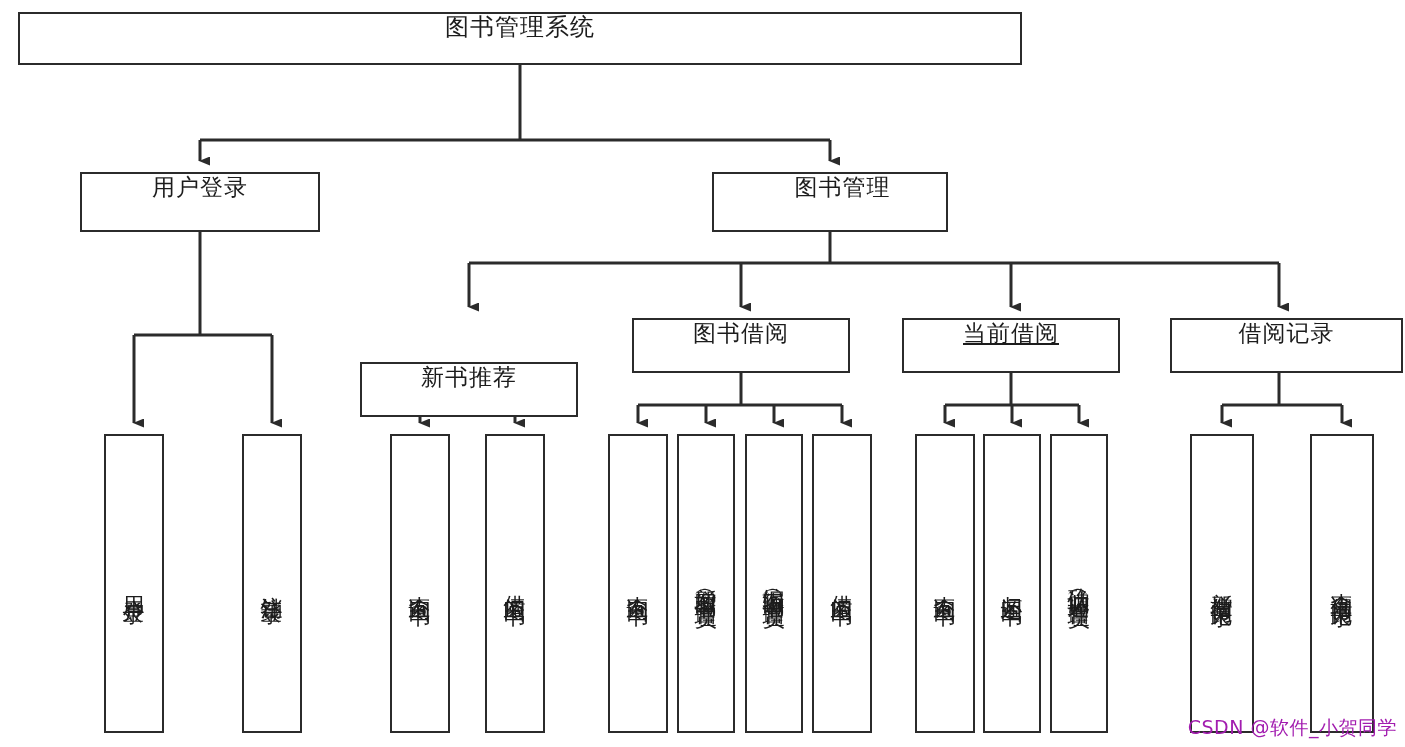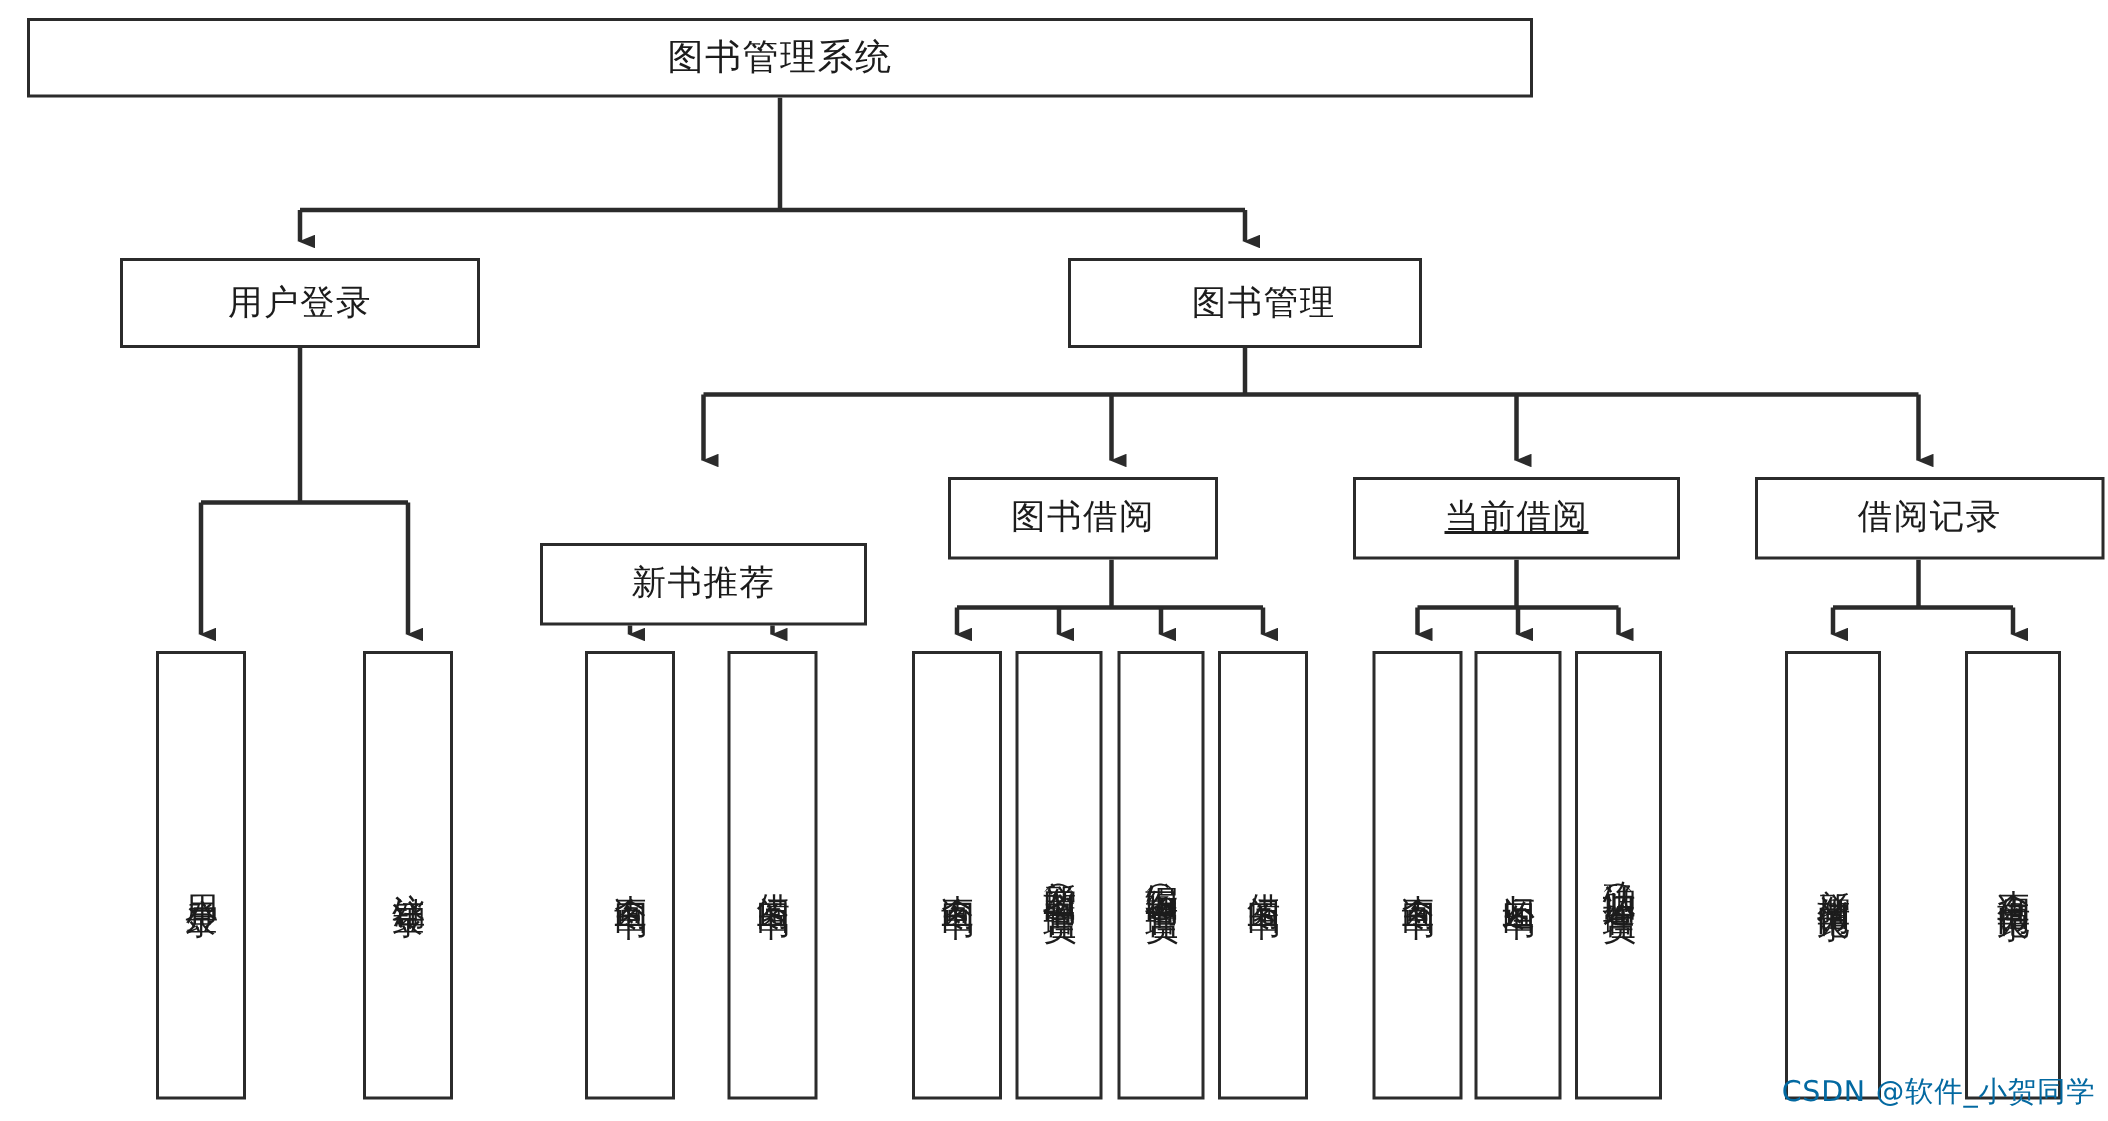--- a/index.html
+++ b/index.html
@@ -20,21 +20,20 @@
     top: 0;
     width: 1405px;
     height: 747px;
   }
   .node-box {
     position: absolute;
     box-sizing: border-box;
     border: 2px solid #2b2b2b;
     background: #ffffff;
     display: flex;
-    align-items: center;
     justify-content: center;
     color: #1c1c1c;
   }
   .node-box .node-label {
     text-align: center;
     line-height: 1.15;
     white-space: nowrap;
   }
   .node-box.horizontal .node-label {
     font-size: 23px;
@@ -65,21 +64,21 @@
     top: 0;
     width: 1405px;
     height: 747px;
     pointer-events: none;
   }
   #watermark {
     position: absolute;
     right: 8px;
     bottom: 6px;
     font-size: 19px;
-    color: #0369a1;
+    color: #a21caf;
     letter-spacing: 0.5px;
     white-space: nowrap;
     user-select: none;
   }
 </style>
 </head>
 <body>
 
 <div id="diagram-root">
   <svg id="connectors" viewBox="0 0 1405 747" width="1405" height="747" xmlns="http://www.w3.org/2000/svg">
@@ -131,21 +130,21 @@
       </div>
       <div class="node-box horizontal" style="left: 80px; top: 172px; width: 240px; height: 60px;">
         <span class="node-label">用户登录</span>
       </div>
       <div class="node-box horizontal" style="left: 712px; top: 172px; width: 236px; height: 60px; padding-left: 25px;">
         <span class="node-label">图书管理</span>
       </div>
       <div class="node-box horizontal" style="left: 360px; top: 318px; width: 218px; height: 55px; margin-top: 44px;">
         <span class="node-label">新书推荐</span>
       </div>
-      <div class="node-box horizontal" style="left: 632px; top: 318px; width: 180px; height: 55px;">
+      <div class="node-box horizontal" style="left: 632px; top: 318px; width: 218px; height: 55px;">
         <span class="node-label">图书借阅</span>
       </div>
       <div class="node-box horizontal" style="left: 902px; top: 318px; width: 218px; height: 55px; text-decoration: underline;">
         <span class="node-label">当前借阅</span>
       </div>
       <div class="node-box horizontal" style="left: 1170px; top: 318px; width: 233px; height: 55px;">
         <span class="node-label">借阅记录</span>
       </div>
       <div class="node-box vertical" style="left: 104px; top: 434px; width: 60px; height: 299px;">
         <span class="node-label">用户登录</span>

